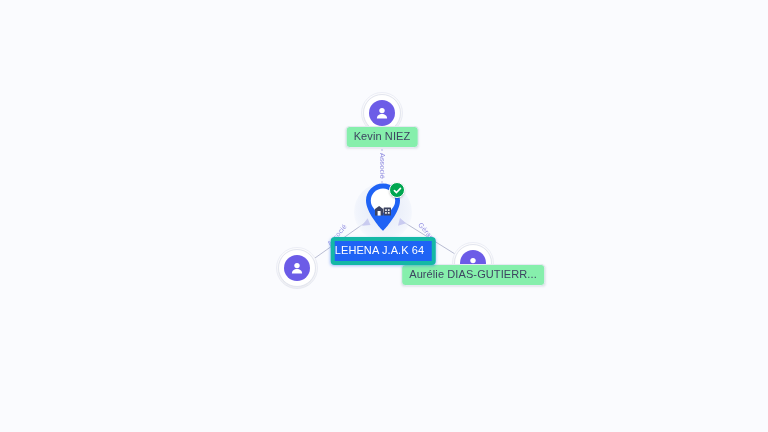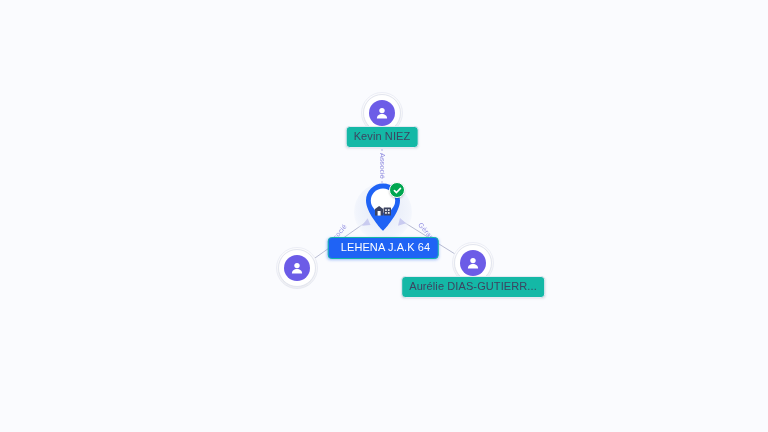--- a/index.html
+++ b/index.html
@@ -117,32 +117,32 @@
 
   
   .node-label {
     position: absolute;
     transform: translate(-50%, 0);
     white-space: nowrap;
     font-size: 11px;
     line-height: 1;
     padding: 4px 7px 5px 7px;
     border-radius: 4px;
-    background: #14b8a6;
+    background: #86efac;
     color: #3d4461;
     border: 1px solid #e6e9f2;
     box-shadow: 0 1px 2px rgba(35,45,80,0.10);
     letter-spacing: 0.1px;
   }
   .node-label.primary {
     background: #1f63f5;
     color: #ffffff;
-    border: 1px solid #14b8a6;
+    border: 4px solid #14b8a6;
     font-size: 11px;
-    padding: 4px 7px 5px 12px;
+    padding: 4px 7px 5px 0;
     box-shadow: 0 1px 3px rgba(31,99,245,0.40);
     z-index: 40;
   }
 
   
   .edge-label {
     position: absolute;
     font-size: 7px;
     color: #8f8ce0;
     letter-spacing: 0.2px;
@@ -216,21 +216,21 @@
   <div class="node" style="left:473px; top:263px;">
     <div class="person-ring">
       <div class="avatar-disc">
         <svg width="16" height="16" viewBox="0 0 16 16" aria-hidden="true">
           <circle cx="8" cy="5.6" r="2.7" fill="#ffffff"></circle>
           <path d="M2.9 13.6c0-2.8 2.3-4.5 5.1-4.5s5.1 1.7 5.1 4.5z" fill="#ffffff"></path>
         </svg>
       </div>
     </div>
   </div>
-  <div class="node-label" style="left:473px; top:276px;">Aurélie DIAS-GUTIERR...</div>
+  <div class="node-label" style="left:473px; top:264px;">Aurélie DIAS-GUTIERR...</div>
 
   <div class="node" style="left:383px; top:212px;">
     <div class="pin-halo">
       <div class="pin">
         <svg width="42" height="52" viewBox="0 0 42 52" aria-hidden="true">
           <path d="M21 1.5C11.6 1.5 4 9.1 4 18.5c0 11.6 13.6 26.8 16.1 29.5a1.2 1.2 0 0 0 1.8 0C24.4 45.3 38 30.1 38 18.5 38 9.1 30.4 1.5 21 1.5z" fill="#1f63f5"></path>
           <circle cx="21" cy="18.6" r="12.2" fill="#ffffff"></circle>
         </svg>
         <div class="pin-inner-icon">
           <svg width="18" height="16" viewBox="0 0 18 16" aria-hidden="true">

